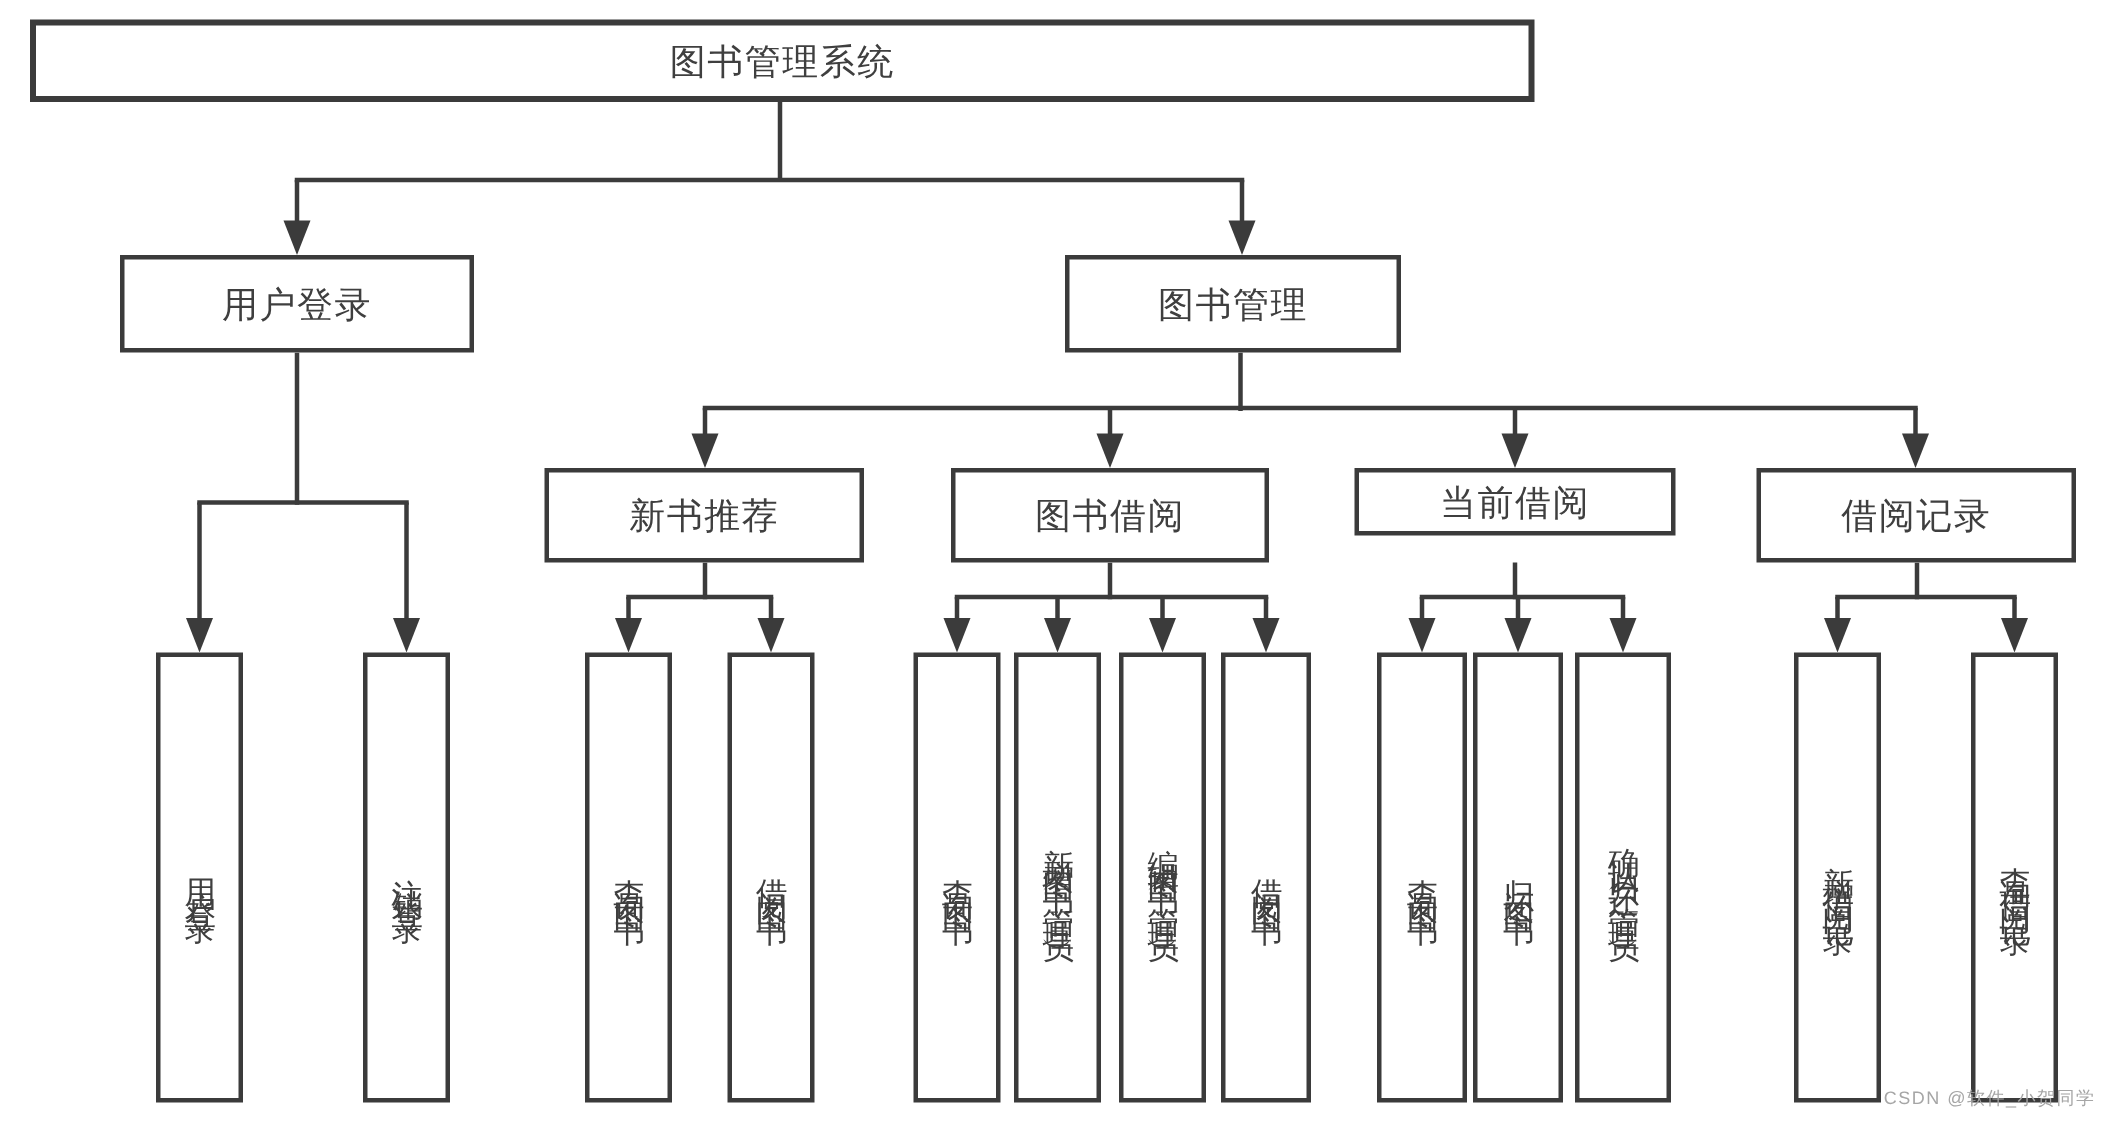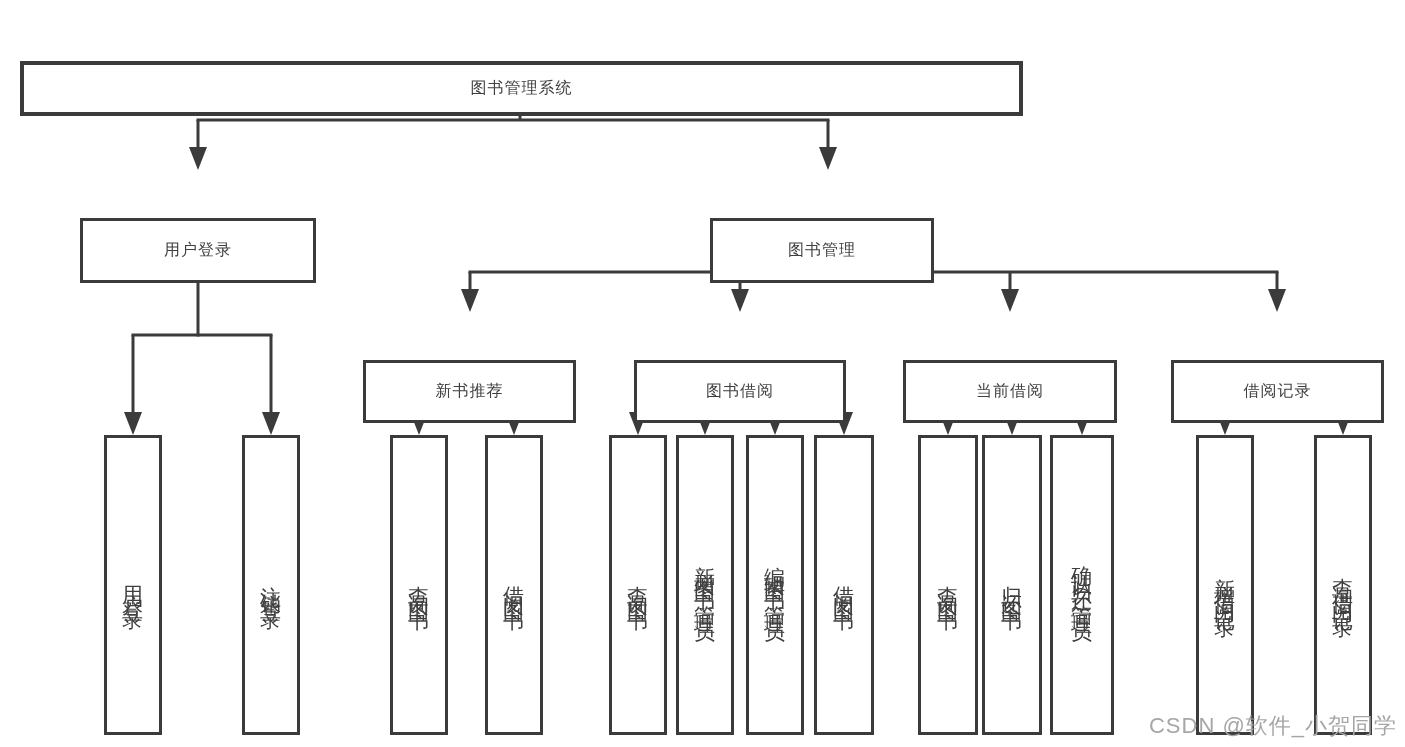--- a/index.html
+++ b/index.html
@@ -17,32 +17,32 @@
     position:absolute;
     box-sizing:border-box;
     background:#ffffff;
     border:3px solid #3b3b3b;
     color:#3f3f3f;
     display:flex;
     align-items:center;
     justify-content:center;
     text-align:center;
   }
-  .node.h{font-size:16px;letter-spacing:1px;margin-top:48px;}
+  .node.h{font-size:24px;letter-spacing:1px;}
   .node.root{border-width:4px;}
   .node.v{
     writing-mode:vertical-rl;
     font-size:21px;
     letter-spacing:8px;
     line-height:1;
   }
   .watermark{
     position:absolute;
     right:8px;bottom:6px;
-    font-size:22px;
+    font-size:12px;
     color:#a6a6a6;
     letter-spacing:1px;
     white-space:nowrap;
   }
 </style>
 </head>
 <body>
 
 <div class="canvas">
 
@@ -108,21 +108,21 @@
     <polygon points="1334,412 1352,412 1343,435"></polygon>
   </svg>
 
   <div class="node h root" style="left:20px;top:13px;width:1003px;height:55px">图书管理系统</div>
 
   <div class="node h" style="left:80px;top:170px;width:236px;height:65px">用户登录</div>
   <div class="node h" style="left:710px;top:170px;width:224px;height:65px">图书管理</div>
 
   <div class="node h" style="left:363px;top:312px;width:213px;height:63px">新书推荐</div>
   <div class="node h" style="left:634px;top:312px;width:212px;height:63px">图书借阅</div>
-  <div class="node h" style="left:903px;top:312px;width:214px;height:63px">当前借阅</div>
+  <div class="node h" style="left:903px;top:312px;width:214px;height:45px">当前借阅</div>
   <div class="node h" style="left:1171px;top:312px;width:213px;height:63px">借阅记录</div>
 
   <div class="node v" style="left:104px;top:435px;width:58px;height:300px">用户登录</div>
   <div class="node v" style="left:242px;top:435px;width:58px;height:300px">注销登录</div>
 
   <div class="node v" style="left:390px;top:435px;width:58px;height:300px">查询图书</div>
   <div class="node v" style="left:485px;top:435px;width:58px;height:300px">借阅图书</div>
 
   <div class="node v" style="left:609px;top:435px;width:58px;height:300px">查询图书</div>
   <div class="node v" style="left:676px;top:435px;width:58px;height:300px">新增图书（管理员）</div>

